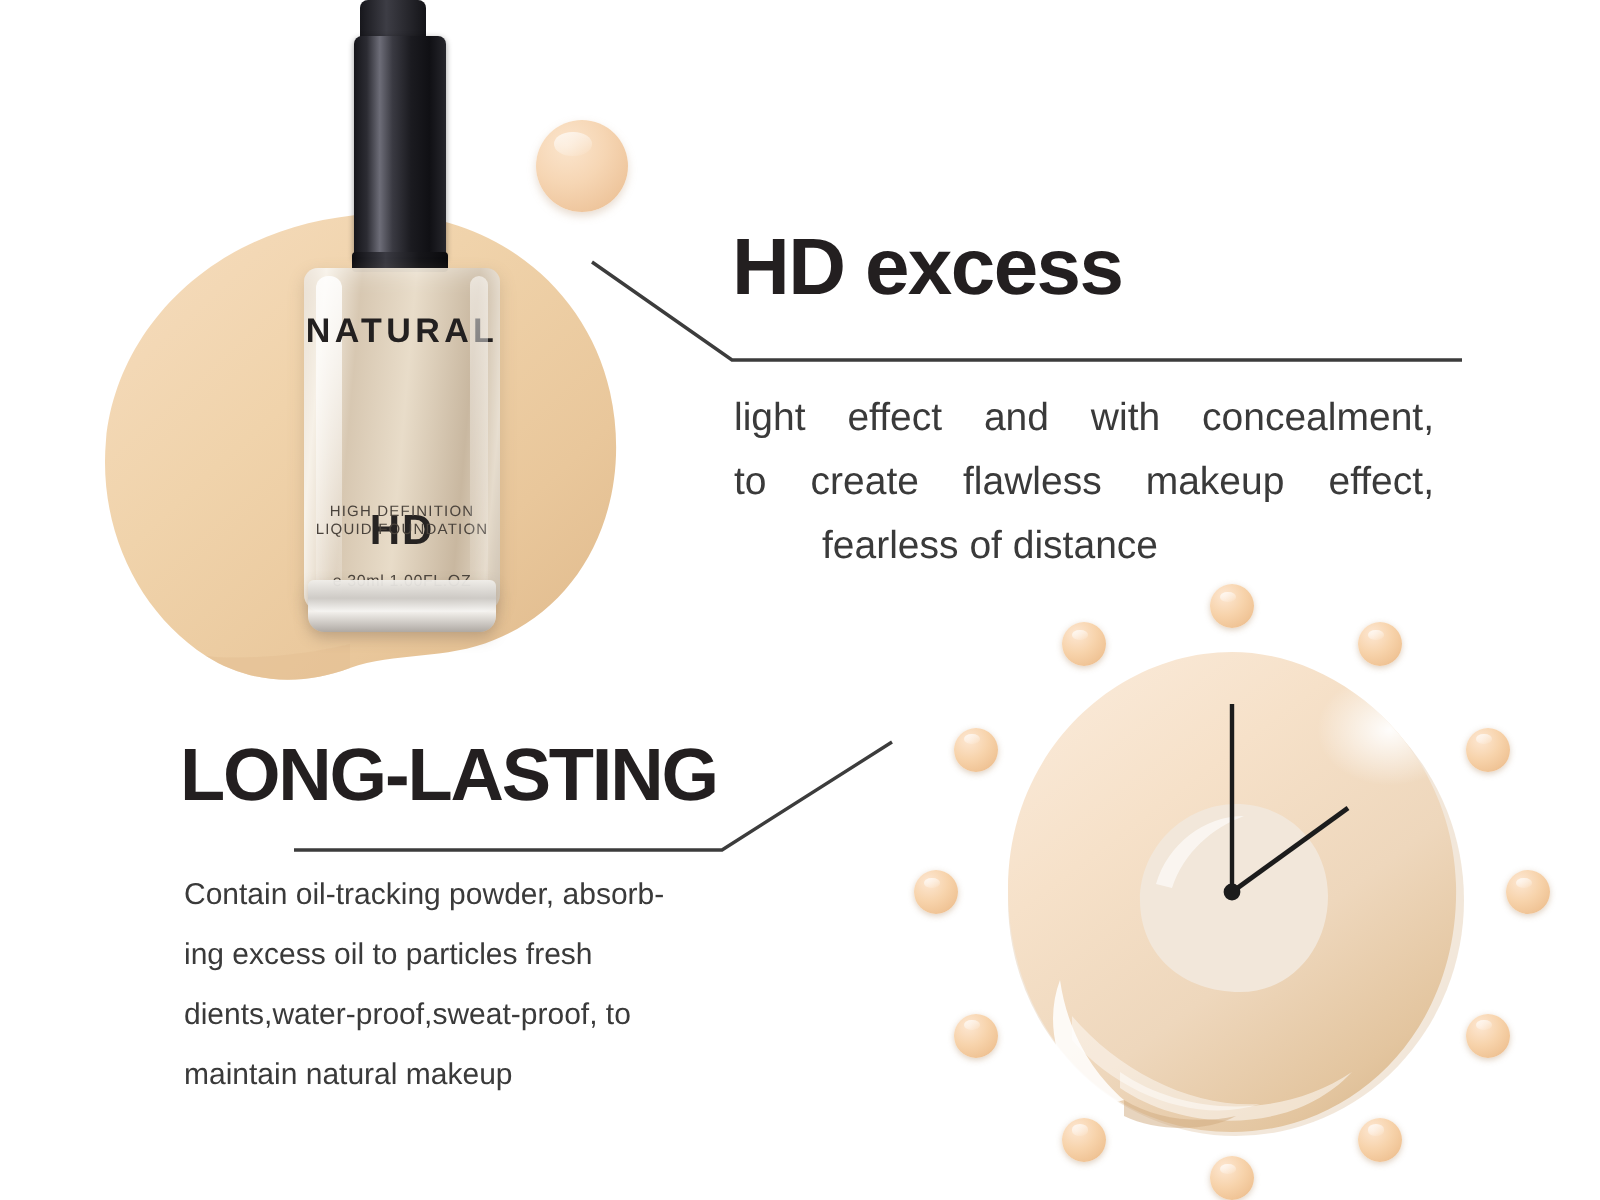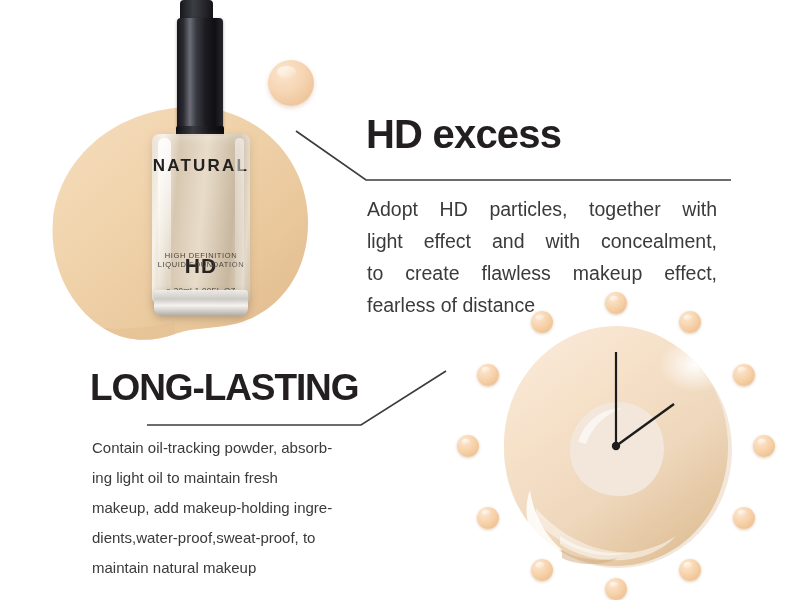--- a/index.html
+++ b/index.html
@@ -51,21 +51,21 @@
     font-size: 19.5px;
     line-height: 32px;
     font-family: "Liberation Sans", sans-serif;
   }
   #hd-body {
     left: 367px;
     top: 193px;
     width: 350px;
     text-align: justify;
   }
-  #hd-body .last-line { text-align: left; }
+  #hd-body .last-line { text-align: left; margin-left: 44px; }
   #ll-body {
     left: 92px;
     top: 433px;
     width: 290px;
     line-height: 30px;
     font-size: 15px;
   }
   .txt-line { display: block; white-space: nowrap; }
   #hd-body .txt-line {
     display: block;
@@ -393,29 +393,27 @@
   </div>
 
   <svg id="leaders" viewBox="0 0 800 600">
     <polyline points="296,131 366,180 731,180" fill="none" stroke="#3c3c3c" stroke-width="1.7"></polyline>
     <polyline points="147,425 361,425 446,371" fill="none" stroke="#3c3c3c" stroke-width="1.7"></polyline>
   </svg>
 
   <div class="heading" id="hd-title">HD excess</div>
 
   <div class="body-text" id="hd-body">
-    <span class="txt-line">Adopt HD particles, together with</span>
     <span class="txt-line">light effect and with concealment,</span>
     <span class="txt-line">to create flawless makeup effect,</span>
     <span class="txt-line last-line">fearless of distance</span>
   </div>
 
   <div class="heading" id="ll-title">LONG-LASTING</div>
 
   <div class="body-text" id="ll-body">
     <span class="txt-line">Contain oil-tracking powder, absorb-</span>
-    <span class="txt-line">ing light oil to maintain fresh</span>
-    <span class="txt-line">makeup, add makeup-holding ingre-</span>
+    <span class="txt-line">ing excess oil to particles fresh</span>
     <span class="txt-line">dients,water-proof,sweat-proof, to</span>
     <span class="txt-line">maintain natural makeup</span>
   </div>
 
 </div>
 
 </body></html>

